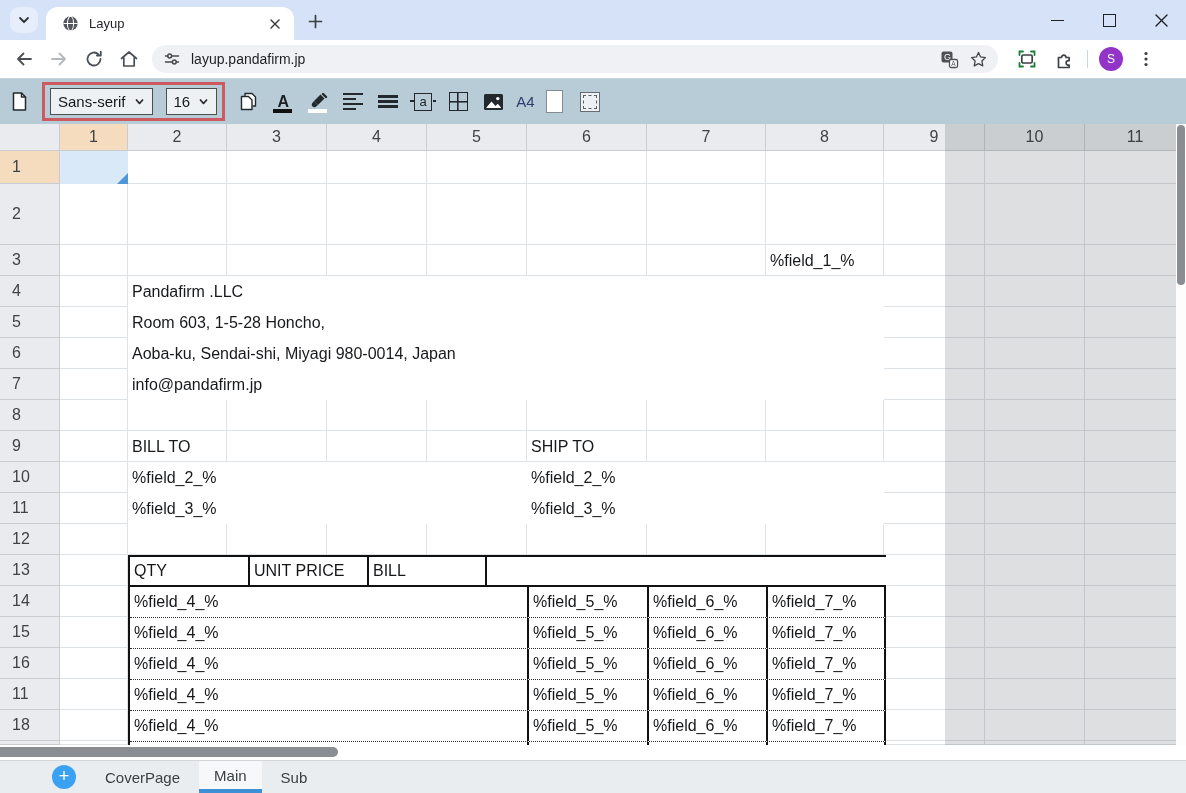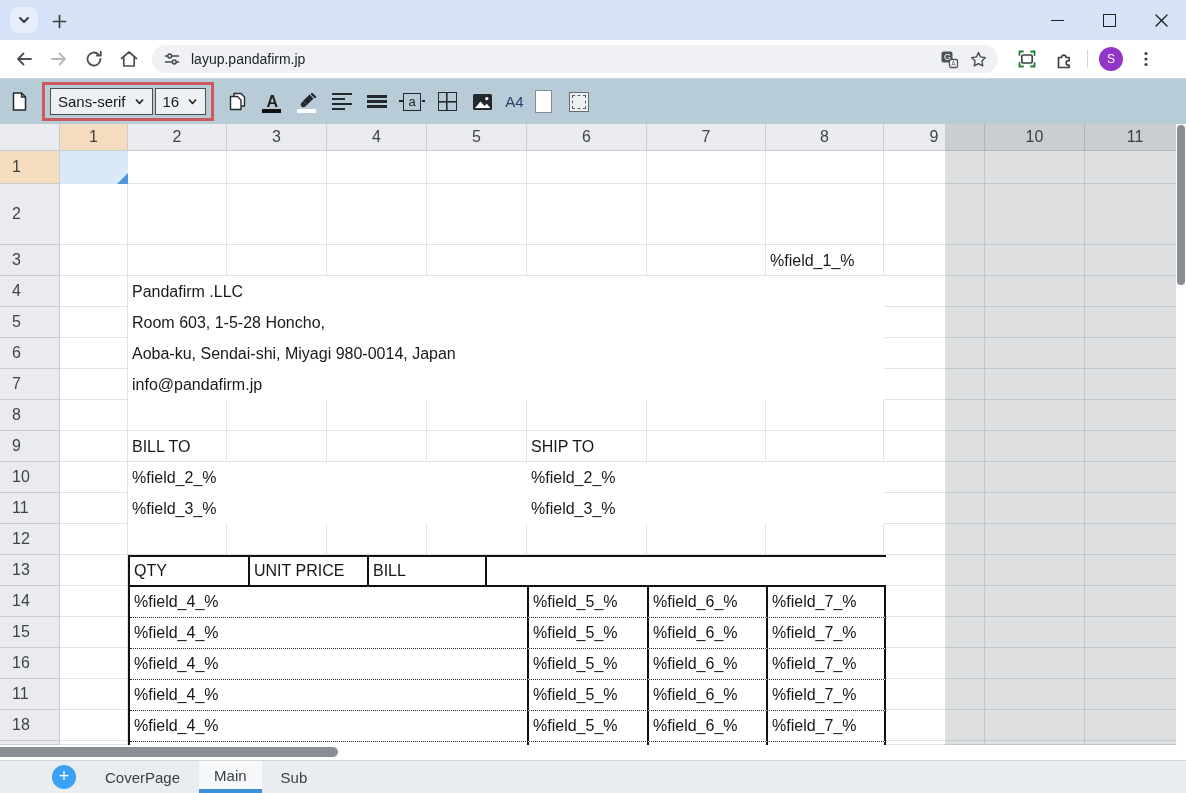--- a/index.html
+++ b/index.html
@@ -24,21 +24,21 @@
   .nav-ic.dis{color:#b4b8bc;}
   .pill{width:846px;height:28px;flex:none;border-radius:14px;background:#eff1f4;display:flex;align-items:center;padding:0 10px;gap:9px;box-sizing:border-box;}
   .url{font-size:14px;color:#1e2124;flex:1;}
   .pill-ic{width:20px;height:20px;flex:none;color:#45494e;display:flex;align-items:center;justify-content:center;}
   .sep{width:1px;height:18px;background:#c8d7ee;flex:none;}
   .avatar{width:24px;height:24px;border-radius:50%;background:#9334c9;color:#fff;font-size:12px;display:flex;align-items:center;justify-content:center;flex:none;}
 
   
   .apptoolbar{height:46px;background:#b7ccd7;display:flex;align-items:center;padding:0 7px;gap:11px;border-top:1px solid #c6d5dd;box-sizing:border-box;}
   .tb-ic{width:24px;height:24px;color:#23282c;display:flex;align-items:center;justify-content:center;flex:none;position:relative;}
-  .redbox{display:flex;align-items:flex-end;gap:2px;border:3px solid #cd5a5e;padding:3px 5px;flex:none;}
+  .redbox{display:flex;align-items:flex-end;gap:13px;border:3px solid #cd5a5e;padding:3px 5px;flex:none;}
   .selbox{height:25px;background:#edf1f3;border:1px solid #4a4f52;display:flex;align-items:center;padding:0 7px;gap:8px;font-size:15px;color:#14181c;}
   .selbox .car{color:#222;}
   .fontA{font-size:16px;font-weight:bold;color:#1c2023;line-height:14px;}
   .colbar{position:absolute;left:2px;bottom:1px;width:19px;height:3.5px;background:#111;}
   .colbar.white{background:#fdfeff;}
   .bars{display:flex;flex-direction:column;gap:2.6px;width:20px;}
   .bars i{display:block;height:2.4px;background:#23282c;}
   .boxa{width:18px;height:18px;border:1.6px solid #23282c;display:flex;align-items:center;justify-content:center;font-size:13px;color:#1c2023;position:relative;box-sizing:border-box;}
   .boxa::before,.boxa::after{content:"";position:absolute;top:6px;width:3.5px;height:2px;background:#23282c;}
   .boxa::before{left:-5px;} .boxa::after{right:-5px;}
@@ -82,20 +82,33 @@
 </head>
 <body>
 
 <div class="win">
 
   <div class="tabstrip">
     <div class="tab-search">
       <svg width="14" height="14" viewBox="0 0 14 14">
           <path d="M3 5l4 4 4-4" fill="none" stroke="currentColor" stroke-width="1.8" stroke-linecap="round" stroke-linejoin="round"></path>
         </svg>
+    </div>
+    <div class="btab">
+      <svg class="fav" viewBox="0 0 20 20">
+          <circle cx="10" cy="10" r="8.4" fill="#53575c"></circle>
+          <ellipse cx="10" cy="10" rx="3.6" ry="8.4" fill="none" stroke="#fff" stroke-width="1.2"></ellipse>
+          <line x1="1.6" y1="10" x2="18.4" y2="10" stroke="#fff" stroke-width="1.2"></line>
+        </svg>
+      <span class="btab-title">Layup</span>
+      <span class="tab-close">
+        <svg width="12" height="12" viewBox="0 0 12 12">
+            <path d="M2 2l8 8M10 2l-8 8" stroke="currentColor" stroke-width="1.5" stroke-linecap="round"></path>
+          </svg>
+      </span>
     </div>
     <div class="newtab">
       <svg width="15" height="15" viewBox="0 0 15 15">
           <path d="M7.5 1.5v12M1.5 7.5h12" stroke="currentColor" stroke-width="1.7" stroke-linecap="round"></path>
         </svg>
     </div>
     <div class="wincontrols">
       <span class="wc">
           <i class="mini"></i>
         </span>

